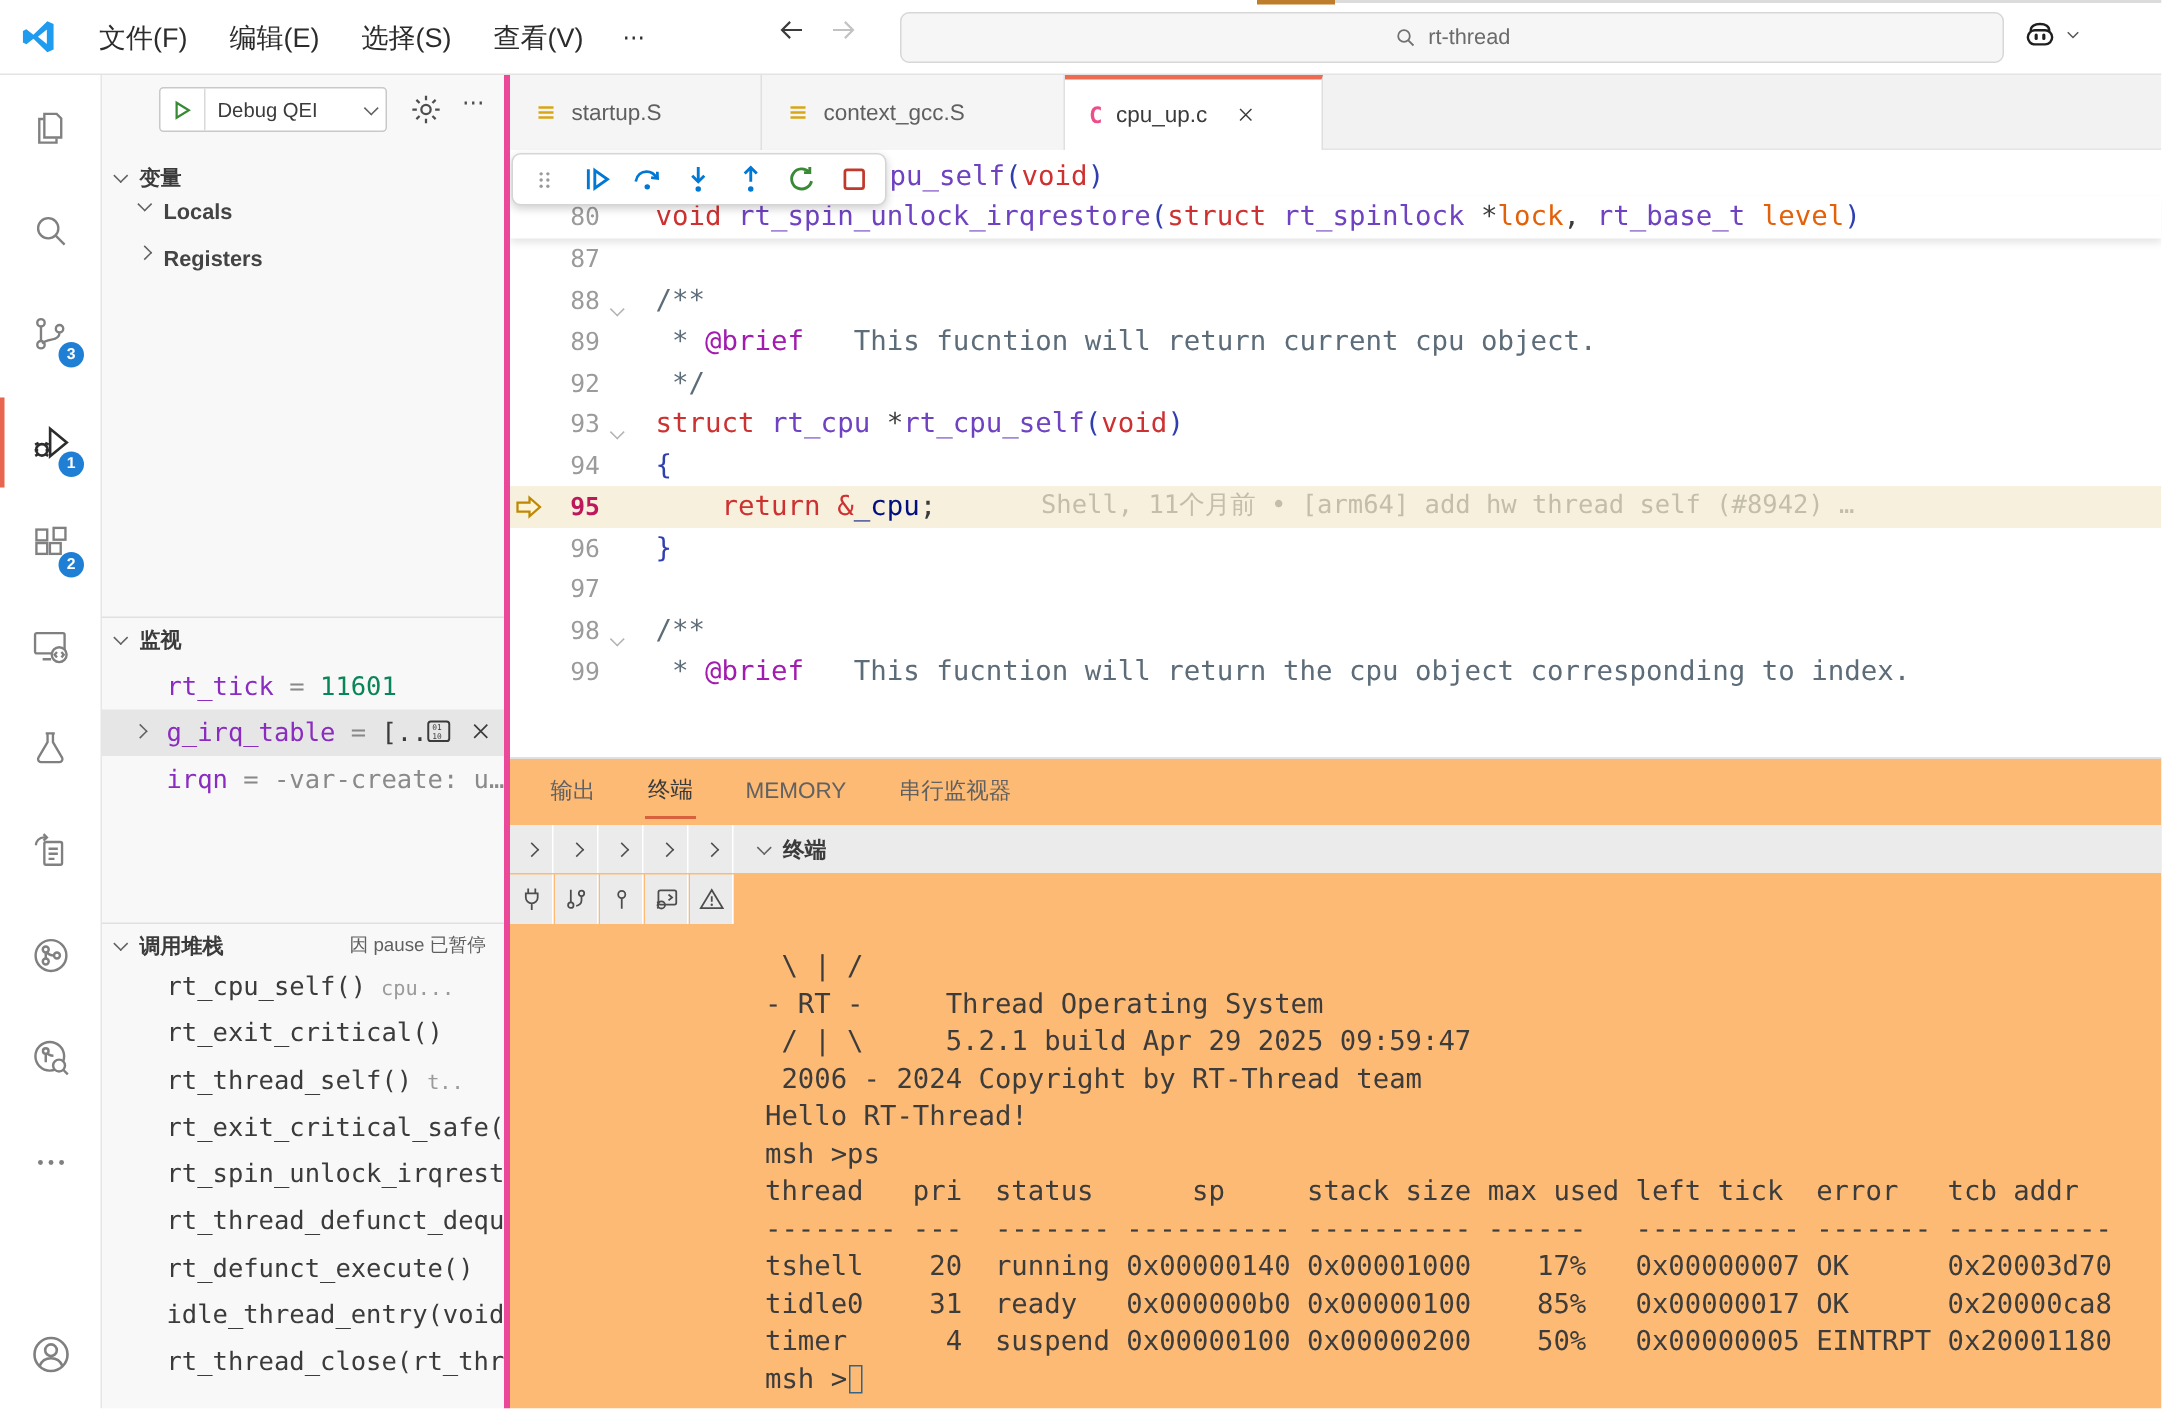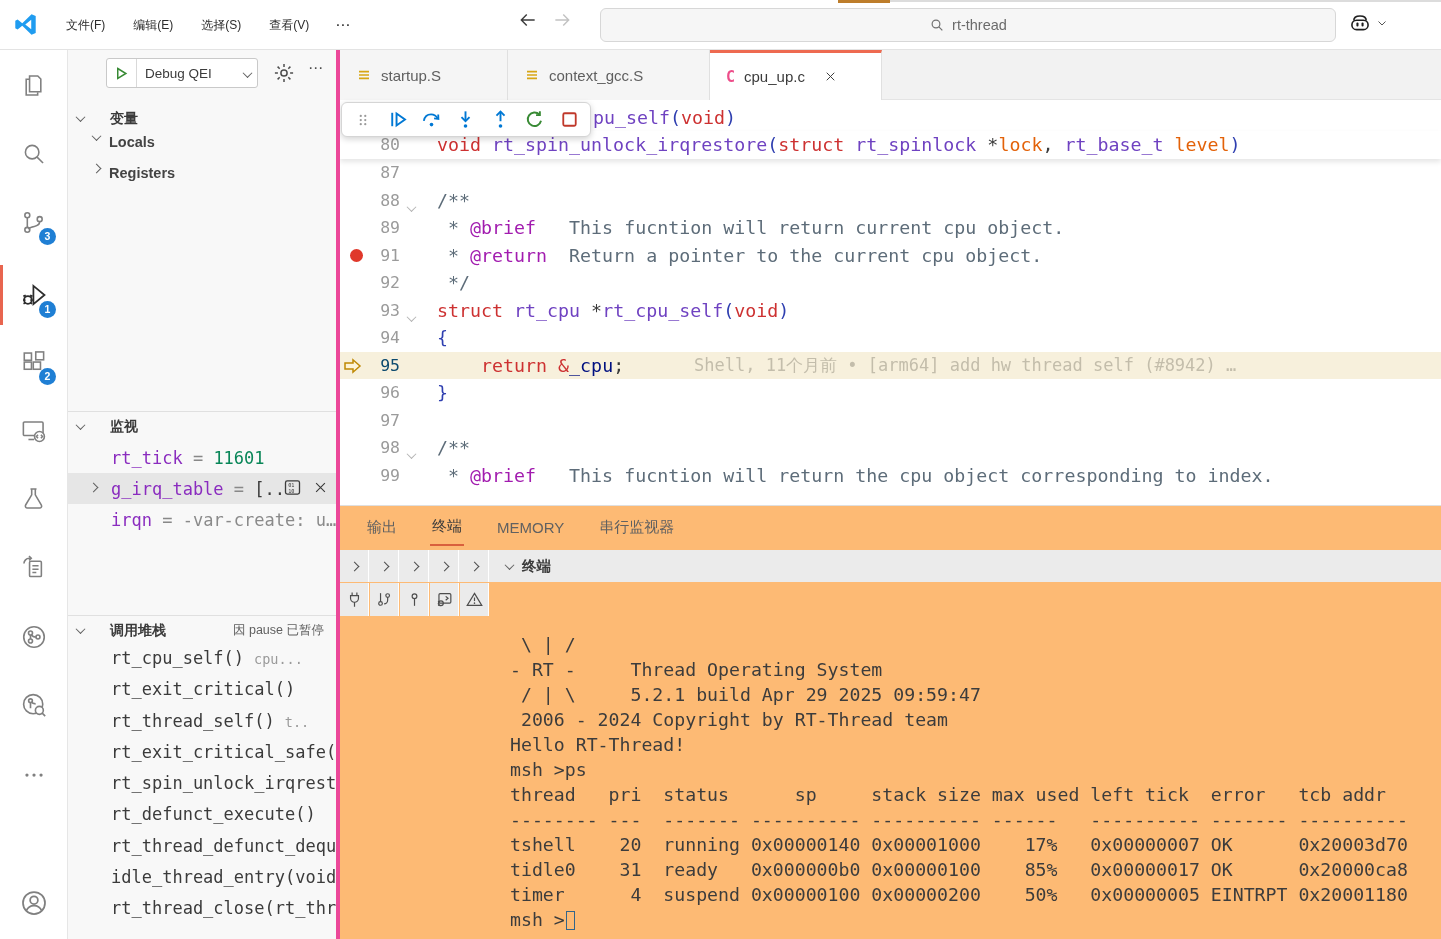--- a/index.html
+++ b/index.html
@@ -7,21 +7,21 @@
     font-family:"Liberation Sans","DejaVu Sans",sans-serif; }
   #app { position:relative; width:1441px; height:939px; background:#fff; }
 
   
   #titlebar { position:absolute; left:0; top:0; width:1441px; height:50px; background:#fff;
     border-bottom:1px solid #e3e3e3; }
   #top-strip-gray { position:absolute; left:888px; top:0; width:553px; height:2px; background:#dcdcdc; }
   #top-strip-orange { position:absolute; left:838px; top:0; width:52px; height:3px; background:#bd7d2b; }
   #logo { position:absolute; left:13px; top:12px; }
   #menubar { position:absolute; left:52px; top:0; height:50px; display:flex; align-items:center; }
-  .menu-item { padding:6px 14px; font-size:12px; color:#2c2c2c; border-radius:5px; cursor:default; }
+  .menu-item { padding:6px 14px; font-size:18px; color:#2c2c2c; border-radius:5px; cursor:default; }
   .menu-more { padding:6px 12px; color:#2c2c2c; font-size:15px; letter-spacing:1px; }
   #nav-arrows { position:absolute; left:518px; top:10px; display:flex; gap:14px; align-items:center; }
   #searchbox { position:absolute; left:600px; top:8px; width:736px; height:34px; background:#f6f6f6;
     border:1px solid #d7d7d7; border-radius:6px; display:flex; align-items:center; justify-content:center;
     gap:7px; color:#6b6b6b; font-size:14.5px; }
   #copilot { position:absolute; left:1348px; top:11px; display:flex; align-items:center; gap:4px; }
 
   
   #activitybar { position:absolute; left:0; top:50px; width:68px; height:889px; background:#fff;
     border-right:1px solid #e6e6e6; }
@@ -45,21 +45,21 @@
   #launch-chev { padding-right:6px; }
   #launch-gear { position:absolute; left:204px; top:3px; color:#4d4d4d; }
   #launch-more { position:absolute; left:240px; top:1px; color:#4d4d4d; font-size:15px; letter-spacing:1.5px; }
 
   .chev { display:inline-block; width:7px; height:7px; border-right:1.7px solid #616161;
     border-bottom:1.7px solid #616161; }
   .chev.down { transform:rotate(45deg) translate(-1px,-1px); }
   .chev.right { transform:rotate(-45deg); }
 
   .section-header { position:absolute; left:0; width:272px; height:27px; display:flex; align-items:center;
-    gap:26px; padding-left:9px; font-size:14px; font-weight:bold; color:#3b3b3b; }
+    gap:9px; padding-left:9px; font-size:14px; font-weight:bold; color:#3b3b3b; }
   .section-divider { position:absolute; left:0; width:272px; height:1px; background:#e0e0e0; }
 
   .tree-row { height:31px; display:flex; align-items:flex-start; gap:9px; padding-left:25px;
     font-size:14.5px; font-weight:bold; color:#444; }
 
   #watch-rows { position:absolute; left:0; top:392px; width:272px; }
   .watch-row { position:relative; height:31px; display:flex; align-items:center;
     font-family:"DejaVu Sans Mono",monospace; font-size:17px; padding-left:43px; white-space:pre; }
   .watch-row.selected { background:#e6e6e6; }
   .watch-chev { position:absolute; left:22px; top:11px; }
@@ -95,21 +95,21 @@
   .dbg-btn { width:34px; height:30px; display:flex; align-items:center; justify-content:center; border-radius:4px; }
 
   .code-row { position:relative; height:27.5px; width:1101px; }
   .code-num { position:absolute; left:24px; top:0; width:36px; text-align:right;
     font-family:"DejaVu Sans Mono",monospace; font-size:16.5px; line-height:27.5px; color:#9b9b9b; }
   .code-fold { position:absolute; left:68px; top:11px; }
   .code-fold .chev { border-color:#b4b4b4; }
   .code-text { position:absolute; left:97px; top:0; white-space:pre;
     font-family:"DejaVu Sans Mono",monospace; font-size:18.3px; line-height:27.5px; }
   .code-row.current { background:#f7f0dc; }
-  .code-row.current .code-num { color:#0c4a6e; font-weight:normal; }
+  .code-row.current .code-num { color:#be185d; font-weight:bold; }
   .blame { position:absolute; left:354px; top:0; white-space:pre; font-family:"DejaVu Sans Mono",monospace;
     font-size:17px; line-height:27.5px; color:#c3bdab; }
   .tk-kw{color:#cd3131;} .tk-fn{color:#6f42c1;} .tk-ty{color:#6f42c1;} .tk-pr{color:#e36209;}
   .tk-pu{color:#2f3fb0;} .tk-cm{color:#5d6c79;} .tk-tag{color:#a21caf;} .tk-vr{color:#001080;} .tk-tx{color:#3b3b3b;}
   #partial-line { position:absolute; left:0; top:54px; z-index:5; }
   #partial-line .code-text { left:253px; }
   #sticky-line { position:absolute; left:0; top:81px; height:28px; width:1101px; background:#fff; z-index:20;
     box-shadow:0 3px 5px rgba(0,0,0,.10); }
   #code-lines { position:absolute; left:0; top:109px; width:1101px; }
   .bp-dot { position:absolute; left:10px; top:7px; width:13px; height:13px; border-radius:50%; background:#e0382b; }
@@ -395,24 +395,24 @@
           <span class="cs-fn">rt_thread_self()</span>
           <span class="cs-suffix">t..</span>
         </div>
       <div class="cs-row">
           <span class="cs-fn">rt_exit_critical_safe(</span>
         </div>
       <div class="cs-row">
           <span class="cs-fn">rt_spin_unlock_irqrest</span>
         </div>
       <div class="cs-row">
+          <span class="cs-fn">rt_thread_defunct_dequ</span>
+        </div>
+      <div class="cs-row">
           <span class="cs-fn">rt_defunct_execute()</span>
-        </div>
-      <div class="cs-row">
-          <span class="cs-fn">rt_thread_defunct_dequ</span>
         </div>
       <div class="cs-row">
           <span class="cs-fn">idle_thread_entry(void</span>
         </div>
       <div class="cs-row">
           <span class="cs-fn">rt_thread_close(rt_thr</span>
         </div>
     </div>
   </div>
 
@@ -513,25 +513,20 @@
       <div class="code-row">
           <div class="code-num">88</div>
           <div class="code-fold"><span class="chev down"></span></div>
           <div class="code-text"><span class="tk-cm">/**</span></div>
         </div>
       <div class="code-row">
           <div class="code-num">89</div>
           <div class="code-text"><span class="tk-cm"> * </span><span class="tk-tag">@brief</span><span class="tk-cm">   This fucntion will return current cpu object.</span></div>
         </div>
       <div class="code-row">
-          <span class="bp-dot"></span>
-          <div class="code-num">91</div>
-          <div class="code-text"><span class="tk-cm"> * </span><span class="tk-tag">@return</span><span class="tk-cm">  Return a pointer to the current cpu object.</span></div>
-        </div>
-      <div class="code-row">
           <div class="code-num">92</div>
           <div class="code-text"><span class="tk-cm"> */</span></div>
         </div>
       <div class="code-row">
           <div class="code-num">93</div>
           <div class="code-fold"><span class="chev down"></span></div>
           <div class="code-text"><span class="tk-kw">struct</span><span class="tk-tx"> </span><span class="tk-ty">rt_cpu</span><span class="tk-tx"> *</span><span class="tk-fn">rt_cpu_self</span><span class="tk-pu">(</span><span class="tk-kw">void</span><span class="tk-pu">)</span></div>
         </div>
       <div class="code-row">
           <div class="code-num">94</div>

